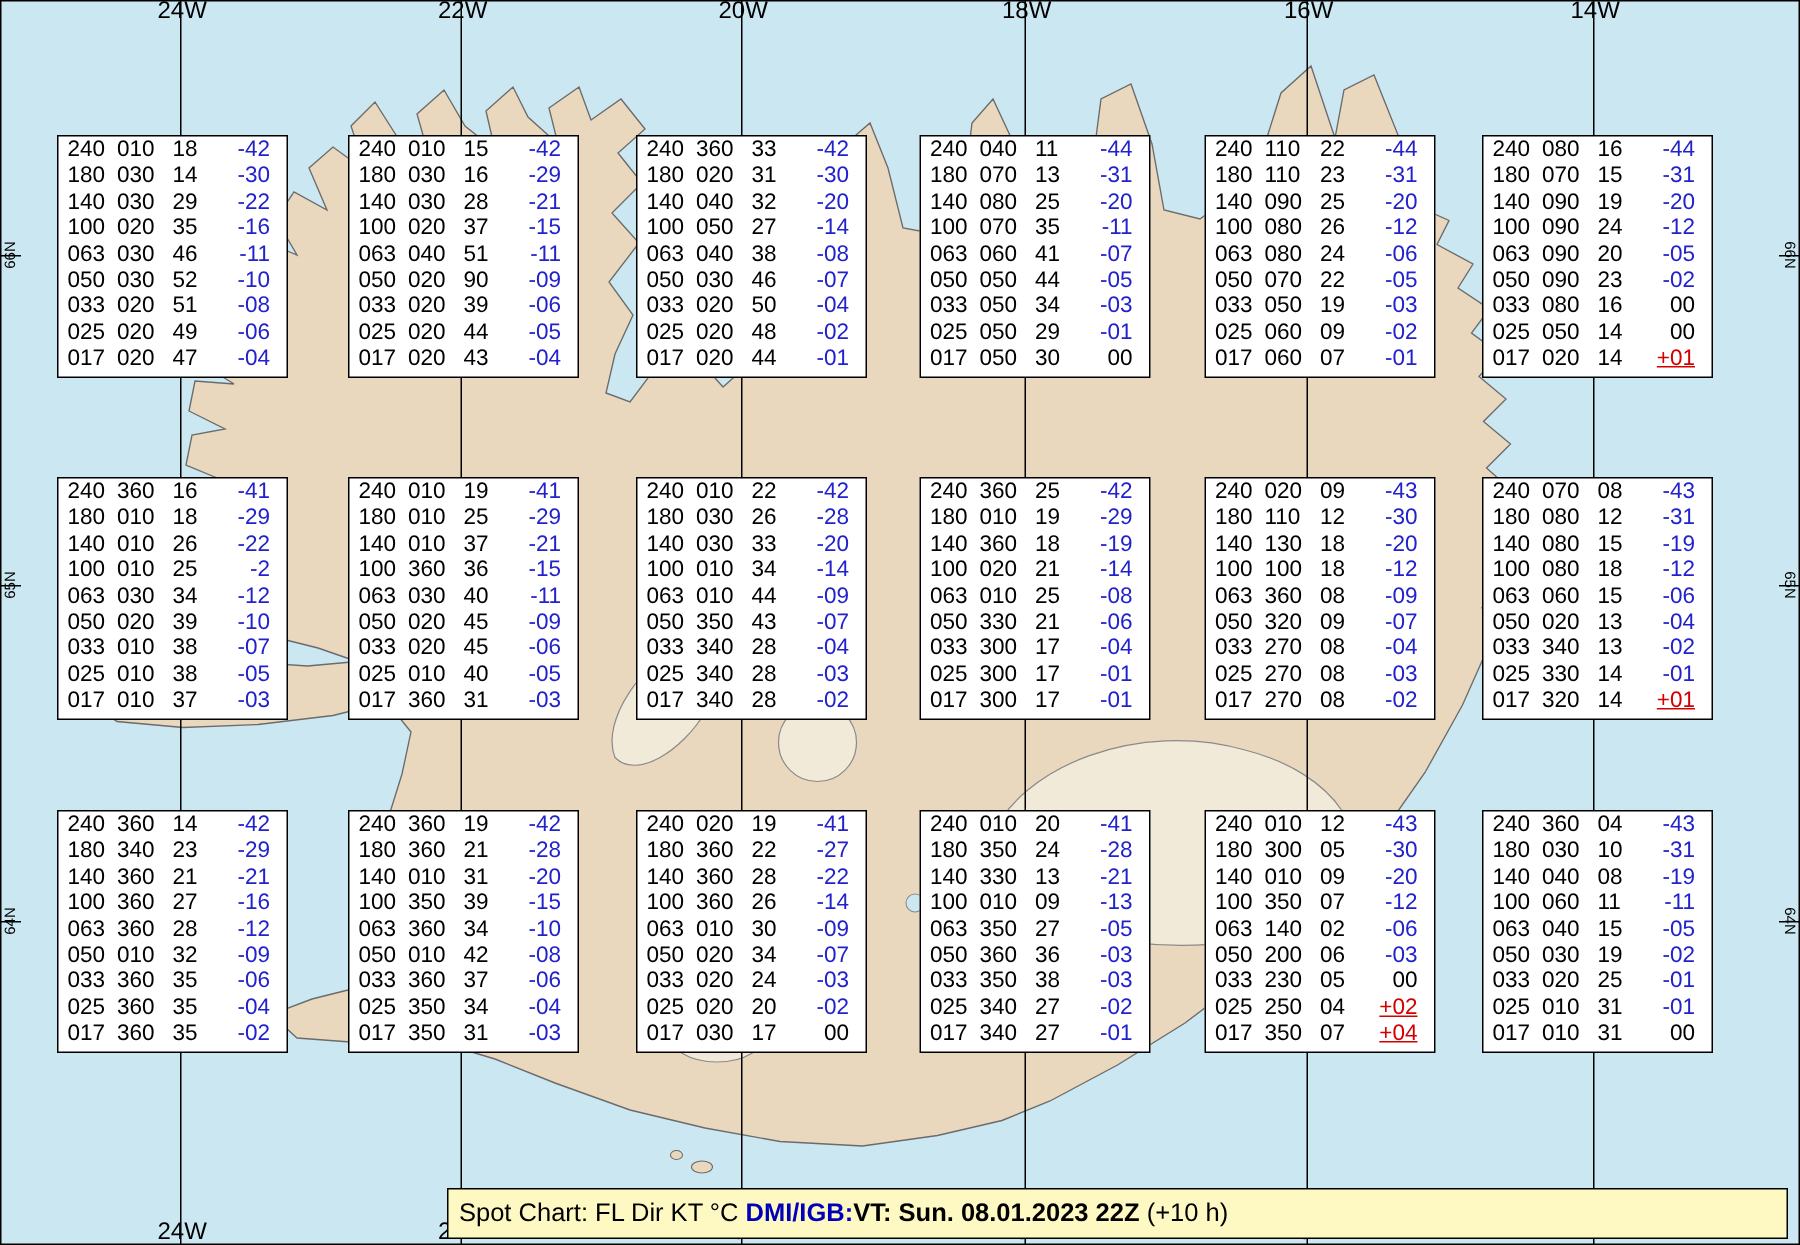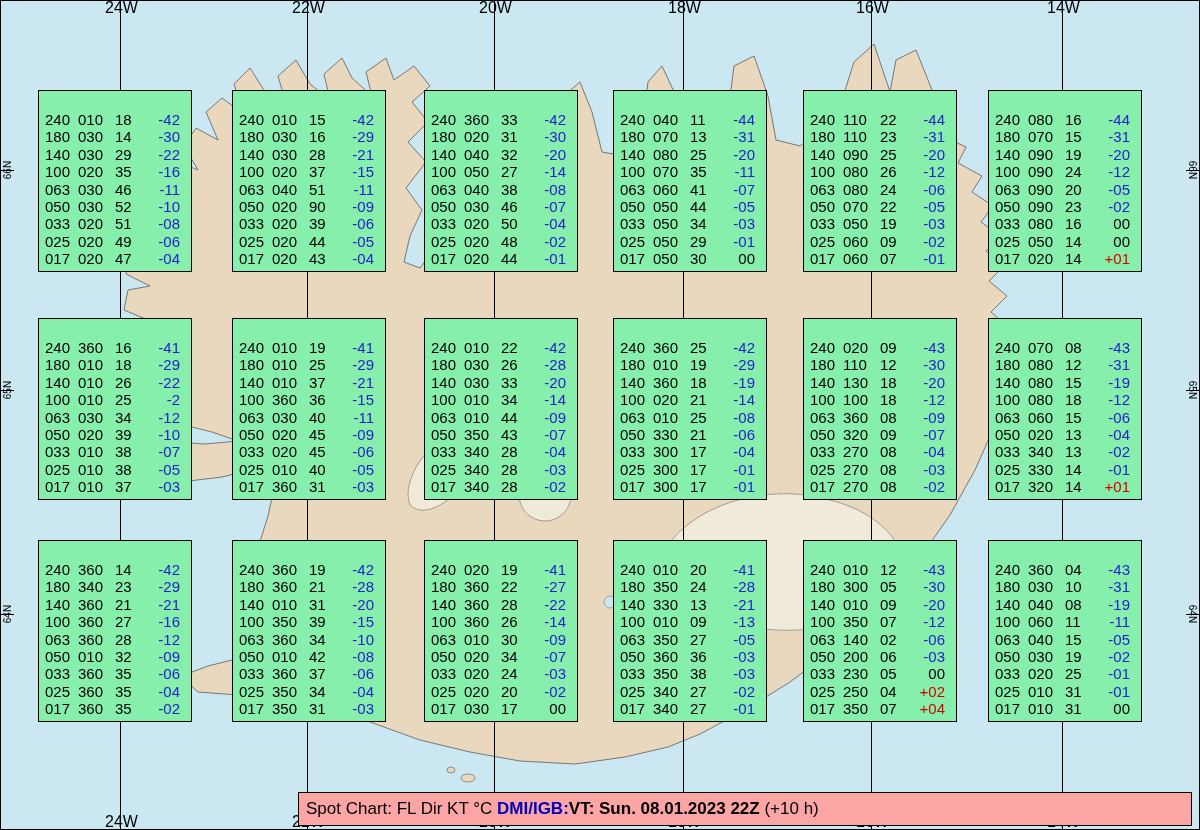--- a/index.html
+++ b/index.html
@@ -18,36 +18,36 @@
   .lon-line{position:absolute;top:0;width:1px;height:830px;background:#000;}
   .lat-tick{position:absolute;width:30px;height:1px;background:#000;}
   .lat-tick.edge{width:14px;}
   .lon-label{position:absolute;width:30px;text-align:right;font-size:16px;line-height:10px;}
   .lat-label{position:absolute;width:24px;text-align:center;font-size:10px;line-height:10px;margin-top:-5px;}
   .lat-label.left{left:-4px;transform:rotate(-90deg);}
   .lat-label.right{left:1180px;transform:rotate(90deg);}
 
   #spots-layer{position:absolute;left:0;top:0;width:1200px;height:830px;}
   .spot-box{
-    position:absolute;width:141px;background:#86efac;border:1px solid #000;
-    padding:20px 5px 3px 6px;font-size:15px;
+    position:absolute;width:141px;background:#ffffff;border:1px solid #000;
+    padding:0 5px 3px 6px;font-size:15px;
   }
   .spot-row{display:flex;height:17.4px;line-height:17.4px;white-space:pre;}
   .spot-row span{display:inline-block;}
   .c1{width:33px;}
   .c2{width:37px;}
   .c3{width:29px;}
   .c4{width:36px;text-align:right;}
   .neg{color:var(--temp-neg,#2222cc);}
-  .pos{color:var(--temp-pos,#d40000);}
+  .pos{color:var(--temp-pos,#d40000);text-decoration:underline;}
   .zero{color:#000;}
 
   #caption{
     position:absolute;left:298px;top:792px;width:885px;height:32px;
-    background:#fca5a5;border:1px solid #000;display:flex;align-items:center;
+    background:#fef9c3;border:1px solid #000;display:flex;align-items:center;
     padding-left:7px;font-size:17px;z-index:6;
   }
   #caption span{white-space:pre;}
   .bold{font-weight:bold;}
   .blue{color:var(--accent-blue,#0000bb);}
 
   #frame{position:absolute;inset:0;border:1px solid #000;pointer-events:none;z-index:7;}
 </style>
 </head>
 <body>

